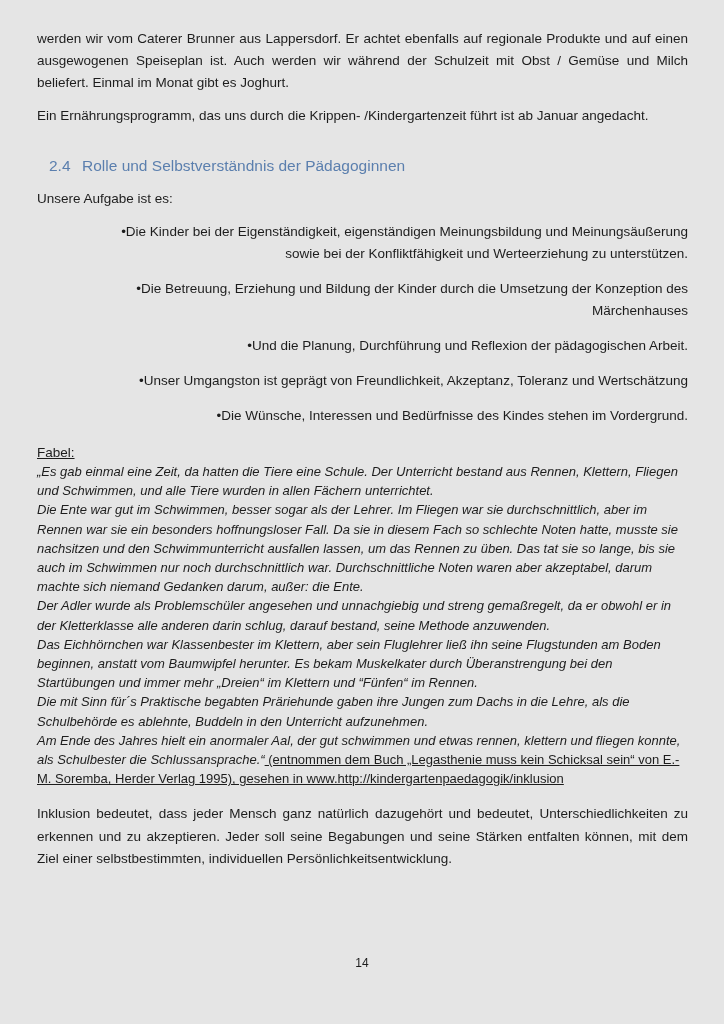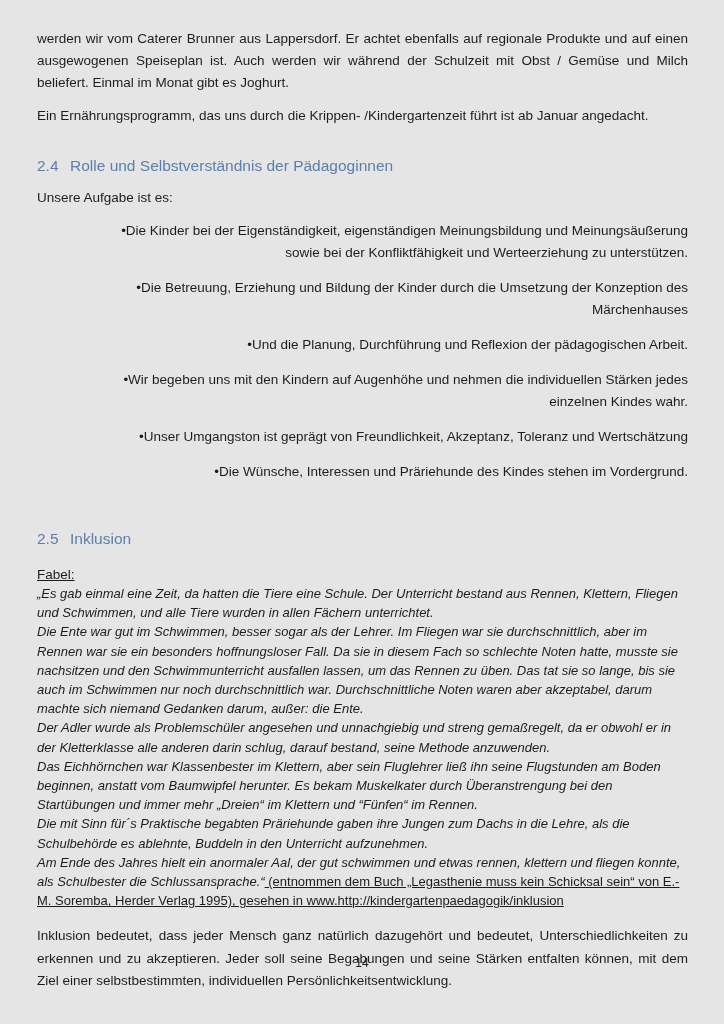--- a/index.html
+++ b/index.html
@@ -24,21 +24,21 @@
     font-size: 13.5px;
     line-height: 22px;
     text-align: justify;
   }
   .par-gap { margin-top: 11px; }
   .section-heading {
     font-size: 15.5px;
     font-weight: 400;
     color: #5b7fae;
     line-height: 20px;
-    margin: 0;
+    margin: 12px;
   }
   .heading-24 { margin-top: 29px; }
   .heading-25 { margin-top: 46px; }
   .heading-num { display: inline-block; width: 33px; }
   .tasks-intro {
     font-size: 13.5px;
     line-height: 22px;
     margin-top: 11px;
     text-align: left;
   }
@@ -96,28 +96,24 @@
 
     <h2 class="section-heading heading-24">
       <span class="heading-num">2.4</span><span>Rolle und Selbstverständnis der Pädagoginnen</span>
     </h2>
     <p class="tasks-intro">Unsere Aufgabe ist es:</p>
 
     <div class="bullet-list">
       <div class="bullet-item"><span class="bullet-glyph">•</span><span>Die Kinder bei der Eigenständigkeit, eigenständigen Meinungsbildung und Meinungsäußerung sowie bei der Konfliktfähigkeit und Werteerziehung zu unterstützen.</span></div>
       <div class="bullet-item"><span class="bullet-glyph">•</span><span>Die Betreuung, Erziehung und Bildung der Kinder durch die Umsetzung der Konzeption des Märchenhauses</span></div>
       <div class="bullet-item"><span class="bullet-glyph">•</span><span>Und die Planung, Durchführung und Reflexion der pädagogischen Arbeit.</span></div>
-      <div class="bullet-item"><span class="bullet-glyph">•</span><span>Wir begeben uns mit den Kindern auf Augenhöhe und nehmen die individuellen Stärken jedes einzelnen Kindes wahr.</span></div>
       <div class="bullet-item"><span class="bullet-glyph">•</span><span>Unser Umgangston ist geprägt von Freundlichkeit, Akzeptanz, Toleranz und Wertschätzung</span></div>
-      <div class="bullet-item"><span class="bullet-glyph">•</span><span>Die Wünsche, Interessen und Präriehunde des Kindes stehen im Vordergrund.</span></div>
+      <div class="bullet-item"><span class="bullet-glyph">•</span><span>Die Wünsche, Interessen und Bedürfnisse des Kindes stehen im Vordergrund.</span></div>
     </div>
 
-    <h2 class="section-heading heading-25">
-      <span class="heading-num">2.5</span><span>Inklusion</span>
-    </h2>
 
     <p class="fabel-label">Fabel:</p>
 
     <div class="fable">
       <p class="fable-par">„Es gab einmal eine Zeit, da hatten die Tiere eine Schule. Der Unterricht bestand aus Rennen, Klettern, Fliegen und Schwimmen, und alle Tiere wurden in allen Fächern unterrichtet.</p>
       <p class="fable-par">Die Ente war gut im Schwimmen, besser sogar als der Lehrer. Im Fliegen war sie durchschnittlich, aber im Rennen war sie ein besonders hoffnungsloser Fall. Da sie in diesem Fach so schlechte Noten hatte, musste sie nachsitzen und den Schwimmunterricht ausfallen lassen, um das Rennen zu üben. Das tat sie so lange, bis sie auch im Schwimmen nur noch durchschnittlich war. Durchschnittliche Noten waren aber akzeptabel, darum machte sich niemand Gedanken darum, außer: die Ente.</p>
       <p class="fable-par">Der Adler wurde als Problemschüler angesehen und unnachgiebig und streng gemaßregelt, da er obwohl er in der Kletterklasse alle anderen darin schlug, darauf bestand, seine Methode anzuwenden.</p>
       <p class="fable-par">Das Eichhörnchen war Klassenbester im Klettern, aber sein Fluglehrer ließ ihn seine Flugstunden am Boden beginnen, anstatt vom Baumwipfel herunter. Es bekam Muskelkater durch Überanstrengung bei den Startübungen und immer mehr „Dreien“ im Klettern und “Fünfen“ im Rennen.</p>
       <p class="fable-par">Die mit Sinn für´s Praktische begabten Präriehunde gaben ihre Jungen zum Dachs in die Lehre, als die Schulbehörde es ablehnte, Buddeln in den Unterricht aufzunehmen.</p>
       <p><span class="fable-par">Am Ende des Jahres hielt ein anormaler Aal, der gut schwimmen und etwas rennen, klettern und fliegen konnte, als Schulbester die Schlussansprache.“</span><span class="fable-source"> (entnommen dem Buch „Legasthenie muss kein Schicksal sein“ von E.-M. Soremba, Herder Verlag 1995), gesehen in www.http://kindergartenpaedagogik/inklusion</span></p>

